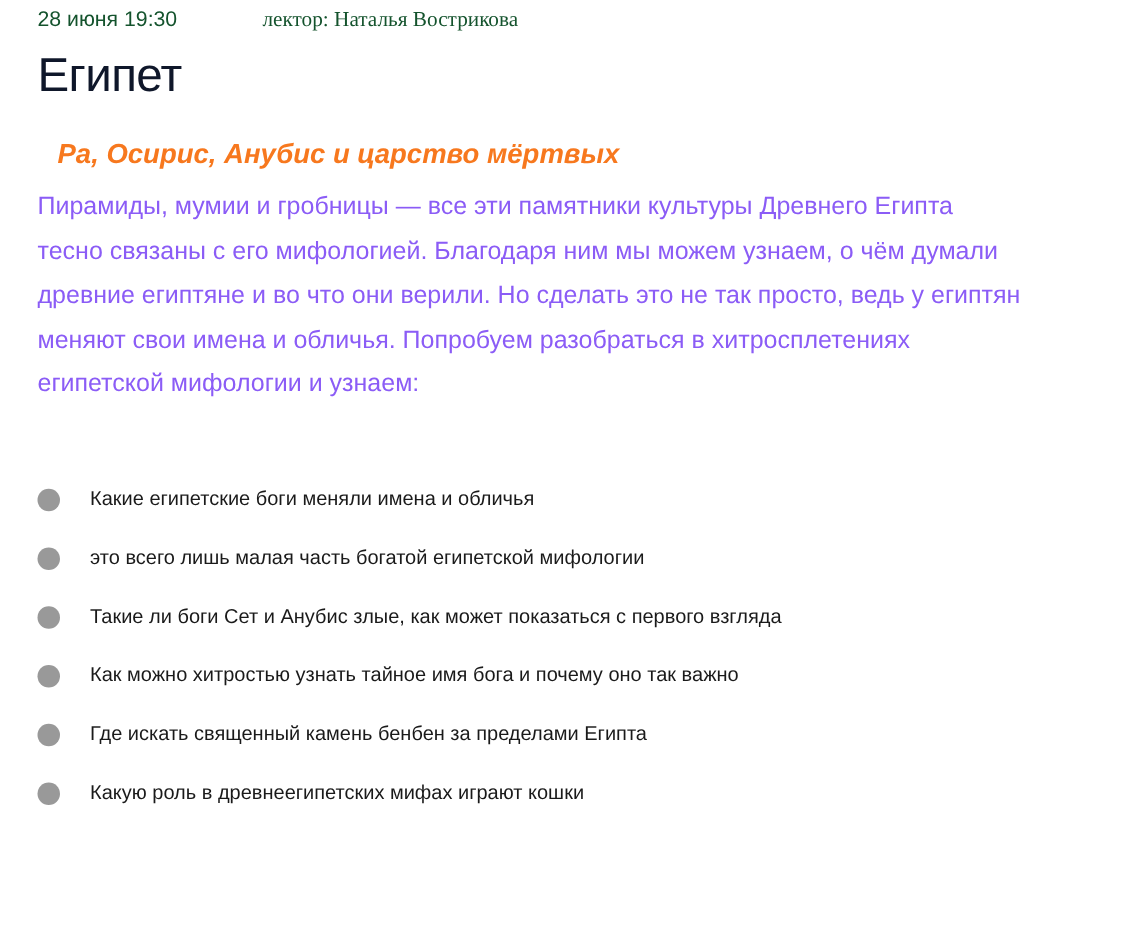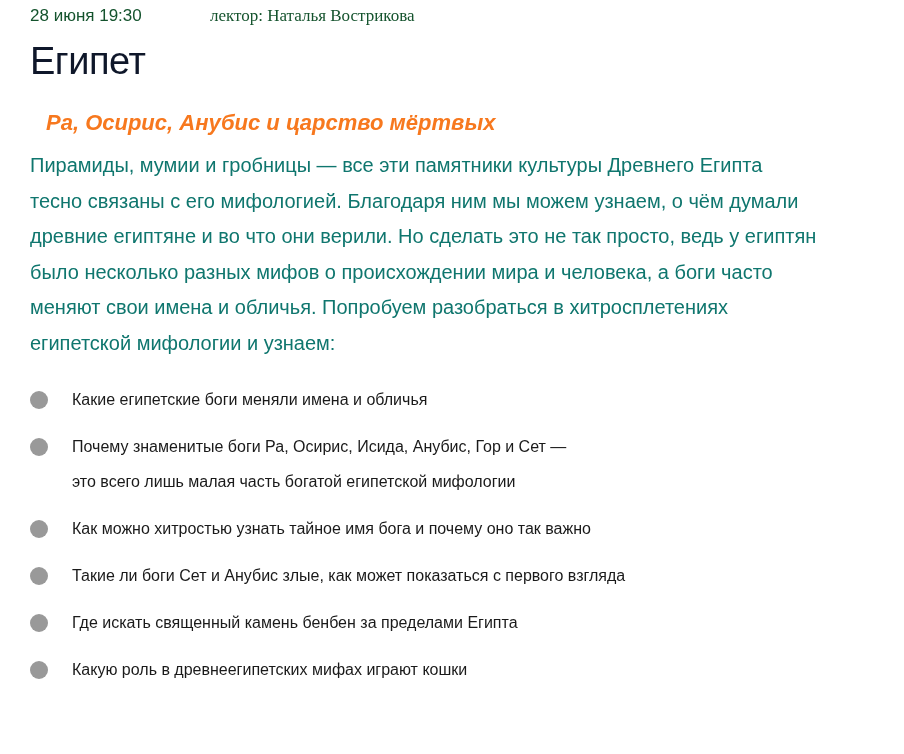--- a/index.html
+++ b/index.html
@@ -2,62 +2,60 @@
 <html><head>
 <meta charset="utf-8">
 <style>
   html, body { margin:0; padding:0; background:#ffffff; }
   body { width:904px; height:754px; overflow:hidden; font-family:"Liberation Sans", sans-serif; color:#1a1a1a; }
   .wrap { position:relative; padding-left:30px; }
   .meta { position:absolute; top:6px; left:30px; font-size:17px; color:#14532d; white-space:nowrap; }
   .meta .lector { position:absolute; left:180px; top:0;font-family:Liberation Serif, serif; }
   .title { position:absolute; top:40px; left:30px; font-size:38px; color:#0f172a; font-weight:normal; margin:0; letter-spacing:-0.5px; }
   .subtitle { position:absolute; top:94px; left:30px; font-size:22px; font-style:italic; color:#f7781e; margin:16px; }
-  .intro { position:absolute; top:148px; left:30px; width:860px; font-size:20px; line-height:35.5px; margin:0; color:#0f766e; }
+  .intro { position:absolute; top:148px; left:30px; width:860px; font-size:20px; line-height:35.5px; margin:0; color:#8b5cf6; }
   .intro span { display:block; white-space:nowrap; }
   .list { position:absolute; top:382px; left:30px; margin:0; padding:0; list-style:none; width:860px; }
   .list li { position:relative; padding-left:42px; font-size:16px; line-height:35px; margin-bottom:12px; color:#1a1a1a; }
   .list li .dot { position:absolute; left:0; top:9px; width:18px; height:18px; border-radius:50%; background:#999999; }
   .list li .line { display:block; white-space:nowrap; }
 </style>
 </head>
 <body>
 
 <div class="wrap">
   <div class="meta">
     <span>28 июня 19:30</span>
     <span class="lector">лектор: Наталья Вострикова</span>
   </div>
   <h1 class="title">Египет</h1>
   <h2 class="subtitle">Ра, Осирис, Анубис и царство мёртвых</h2>
   <p class="intro">
     <span>Пирамиды, мумии и гробницы — все эти памятники культуры Древнего Египта</span>
     <span>тесно связаны с его мифологией. Благодаря ним мы можем узнаем, о чём думали</span>
     <span>древние египтяне и во что они верили. Но сделать это не так просто, ведь у египтян</span>
-    <span>было несколько разных мифов о происхождении мира и человека, а боги часто</span>
     <span>меняют свои имена и обличья. Попробуем разобраться в хитросплетениях</span>
     <span>египетской мифологии и узнаем:</span>
   </p>
   <ul class="list">
     <li>
       <span class="dot"></span>
       <span class="line">Какие египетские боги меняли имена и обличья</span>
     </li>
     <li>
       <span class="dot"></span>
-      <span class="line">Почему знаменитые боги Ра, Осирис, Исида, Анубис, Гор и Сет —</span>
       <span class="line">это всего лишь малая часть богатой египетской мифологии</span>
     </li>
     <li>
       <span class="dot"></span>
-      <span class="line">Как можно хитростью узнать тайное имя бога и почему оно так важно</span>
+      <span class="line">Такие ли боги Сет и Анубис злые, как может показаться с первого взгляда</span>
     </li>
     <li>
       <span class="dot"></span>
-      <span class="line">Такие ли боги Сет и Анубис злые, как может показаться с первого взгляда</span>
+      <span class="line">Как можно хитростью узнать тайное имя бога и почему оно так важно</span>
     </li>
     <li>
       <span class="dot"></span>
       <span class="line">Где искать священный камень бенбен за пределами Египта</span>
     </li>
     <li>
       <span class="dot"></span>
       <span class="line">Какую роль в древнеегипетских мифах играют кошки</span>
     </li>
   </ul>

